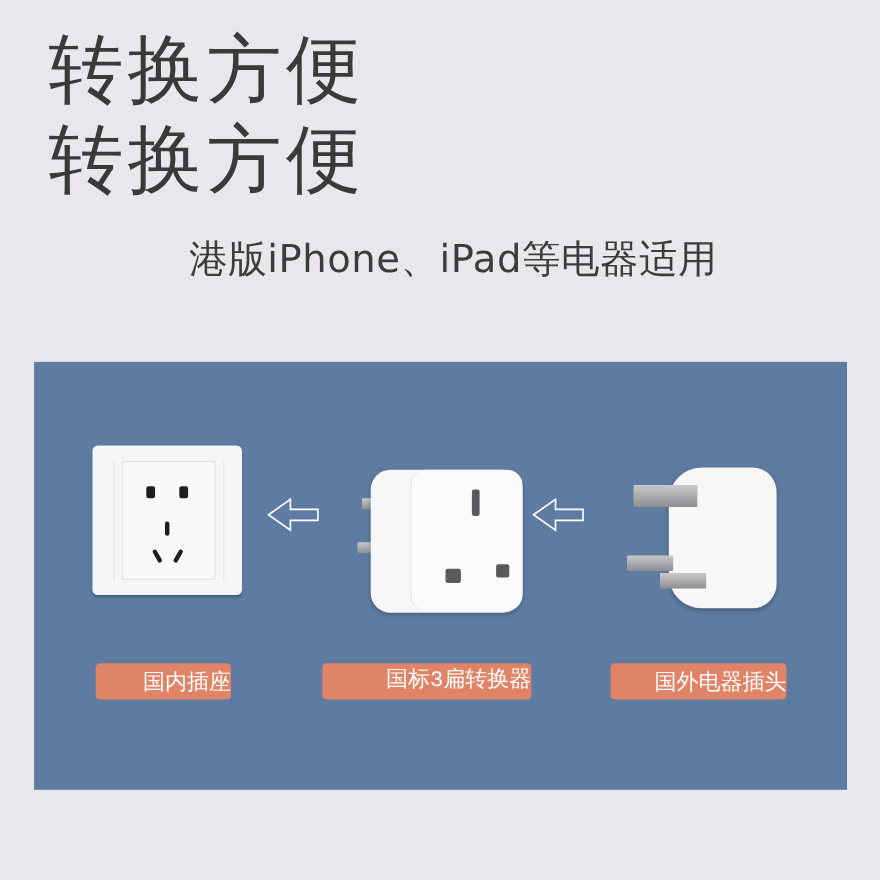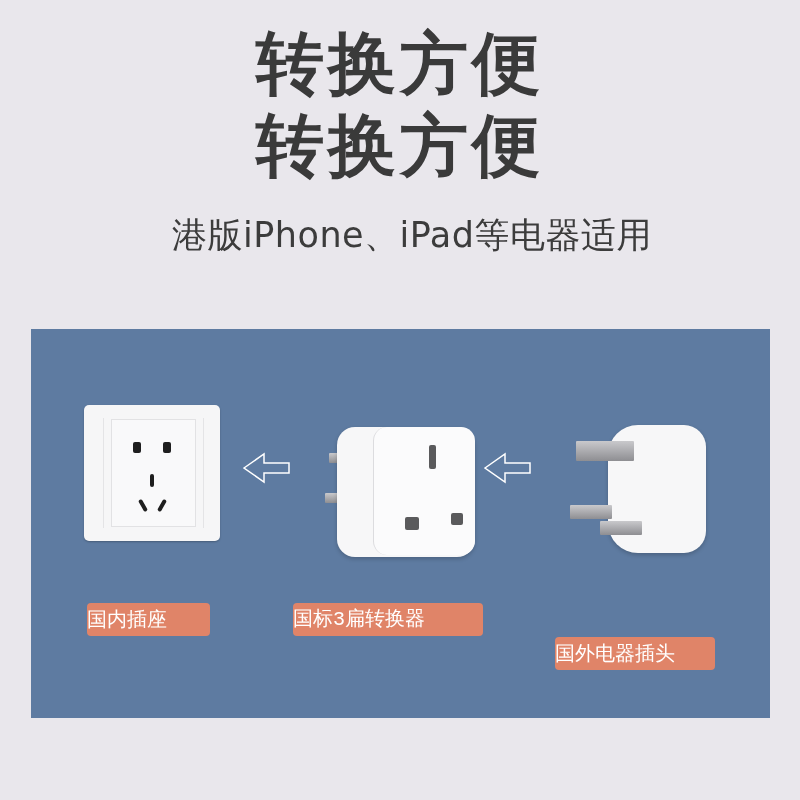--- a/index.html
+++ b/index.html
@@ -1,23 +1,23 @@
 <!DOCTYPE html>
 <html><head>
 <meta charset="utf-8">
 <style>
   * { box-sizing: border-box; margin: 0; padding: 0; }
   html, body { width: 800px; height: 800px; overflow: hidden; }
   body { background: #e9e7ec; font-family: "DejaVu Sans", "Liberation Sans", sans-serif; position: relative; }
-  .headline { position: absolute; left: 0; width: 800px; text-align: center; color: #3a3a3a; font-weight: bold; font-size: 68px; letter-spacing: 4px; line-height: 1; }
+  .headline { position: absolute; left: 0; width: 800px; color: #3a3a3a; font-weight: normal; font-size: 68px; letter-spacing: 4px; line-height: 1; padding-left: 44px; }
   .h1 { top: 30px; }
   .h2 { top: 112px; }
   .sub { position: absolute; top: 212px; left: 0; width: 800px; text-align: center; color: #3c3c3c; font-size: 35px; letter-spacing: 0.5px; padding-left: 24px; }
   .panel { position: absolute; left: 31px; top: 329px; width: 739px; height: 389px; background: #5e7ba1; }
-  .label { position: absolute; top: 603px; height: 33px; background: #e08468; color: #fff; border-radius: 4px; font-size: 20px; line-height: 33px; text-align: left; }
+  .label { position: absolute; top: 603px; height: 33px; background: #e08468; color: #fff; border-radius: 4px; font-size: 20px; line-height: 33px; text-align: right; }
   .arrow { position: absolute; }
   
   .socket { position: absolute; left: 84px; top: 405px; width: 136px; height: 136px; background: #f6f6f7; border-radius: 5px; box-shadow: 0 1px 2px rgba(0,0,0,0.25); }
   .socket .inner { position: absolute; left: 27px; top: 14px; width: 85px; height: 108px; border: 1px solid #e2e2e4; background: #f9f9fa; }
   .socket .frame { position: absolute; left: 19px; top: 13px; width: 101px; height: 110px; border-left: 1px solid #e4e4e6; border-right: 1px solid #e4e4e6; }
   .hole { position: absolute; background: #1e1e1e; border-radius: 2px; }
   
   .adapter { position: absolute; left: 325px; top: 425px; width: 150px; height: 134px; }
   .adapter .body { position: absolute; left: 12px; top: 2px; width: 138px; height: 130px; background: #f7f7f8; border-radius: 18px; box-shadow: 0 2px 4px rgba(0,0,0,0.2); }
   .adapter .face { position: absolute; left: 48px; top: 2px; width: 102px; height: 128px; background: #fbfbfc; border-radius: 14px; border-left: 1px solid #dcdcdf; }
@@ -65,13 +65,13 @@
 
 <div class="charger">
   <div class="tri"></div>
   <div class="pin" style="left:16px;top:16px;width:58px;height:20px;"></div>
   <div class="pin" style="left:10px;top:80px;width:42px;height:14px;"></div>
   <div class="pin" style="left:40px;top:96px;width:42px;height:14px;"></div>
 </div>
 
 <div class="label" style="left:87px;width:123px;">国内插座</div>
 <div class="label" style="left:293px;width:190px;font-family:Liberation Mono, monospace;">国标3扁转换器</div>
-<div class="label" style="left:555px;width:160px;margin-top:34px;">国外电器插头</div>
+<div class="label" style="left:555px;width:160px;">国外电器插头</div>
 
 </body></html>

